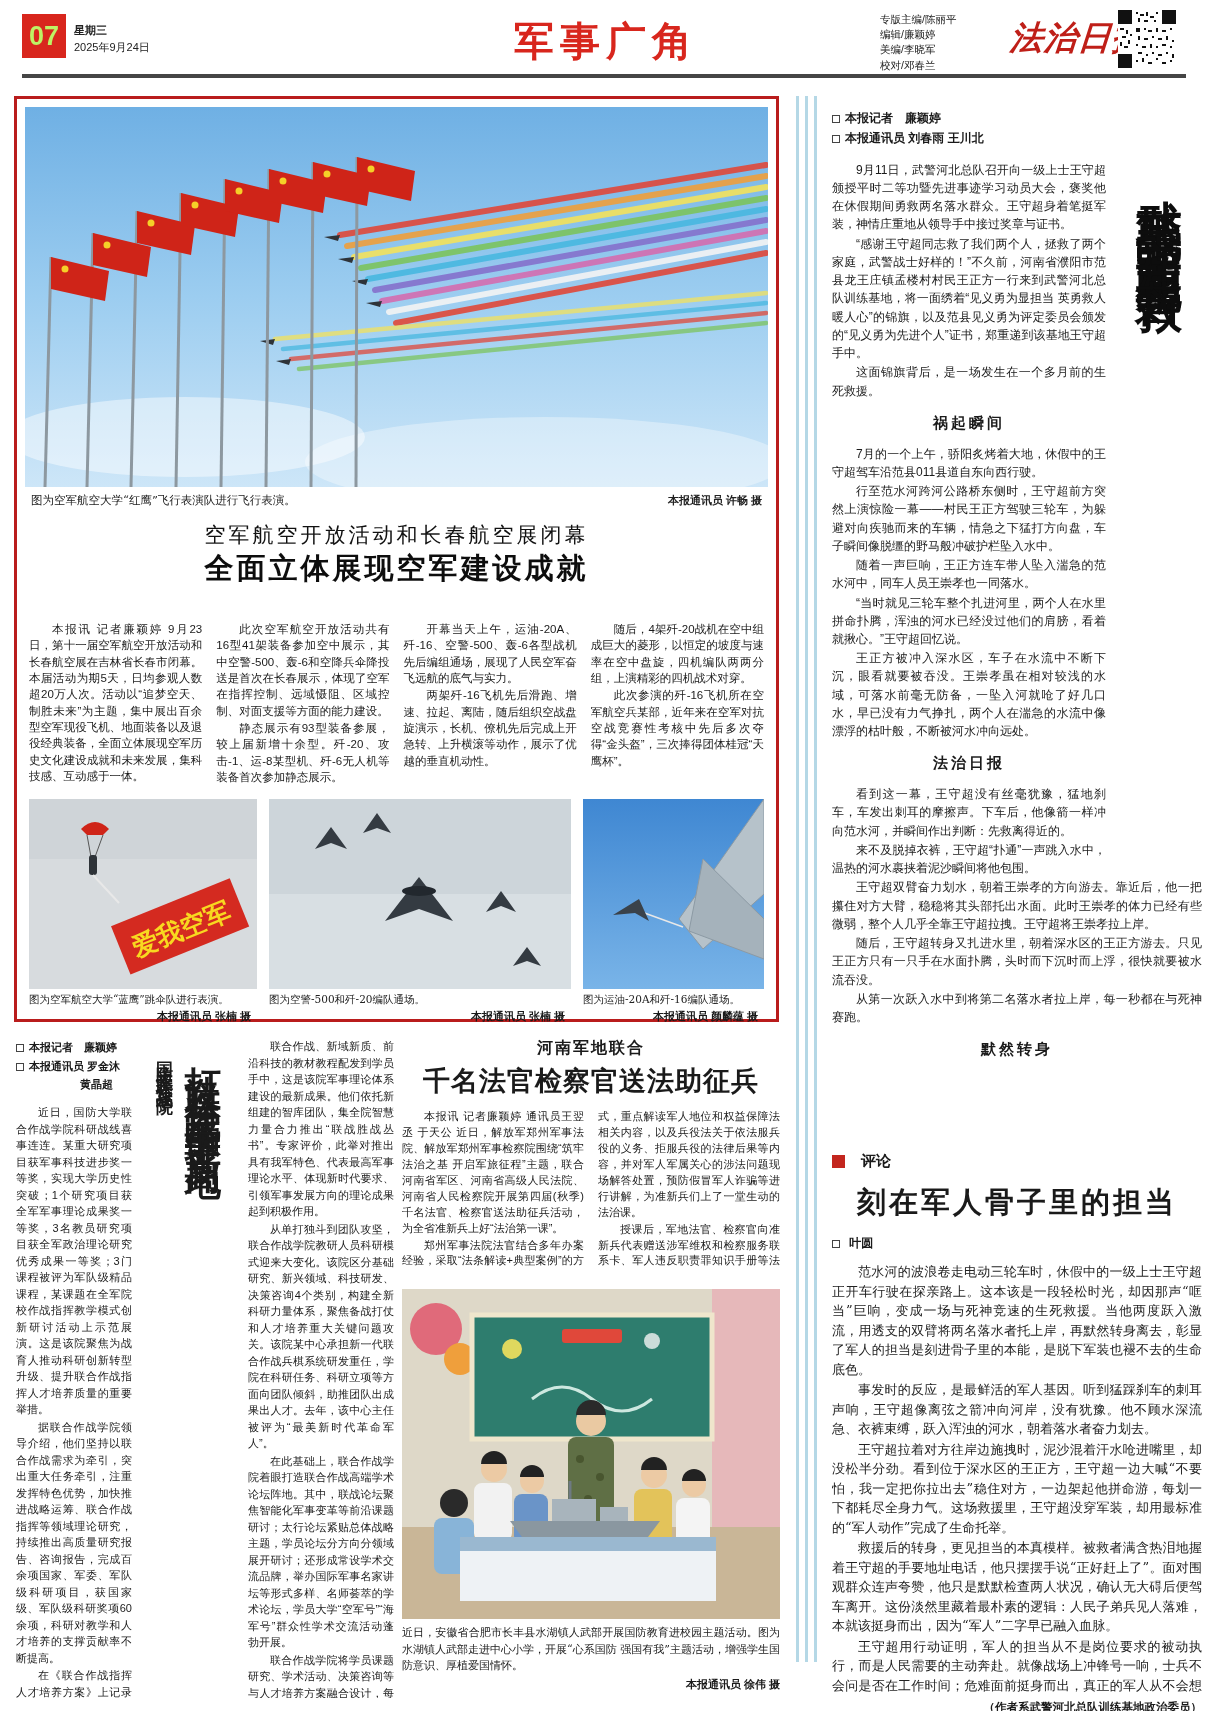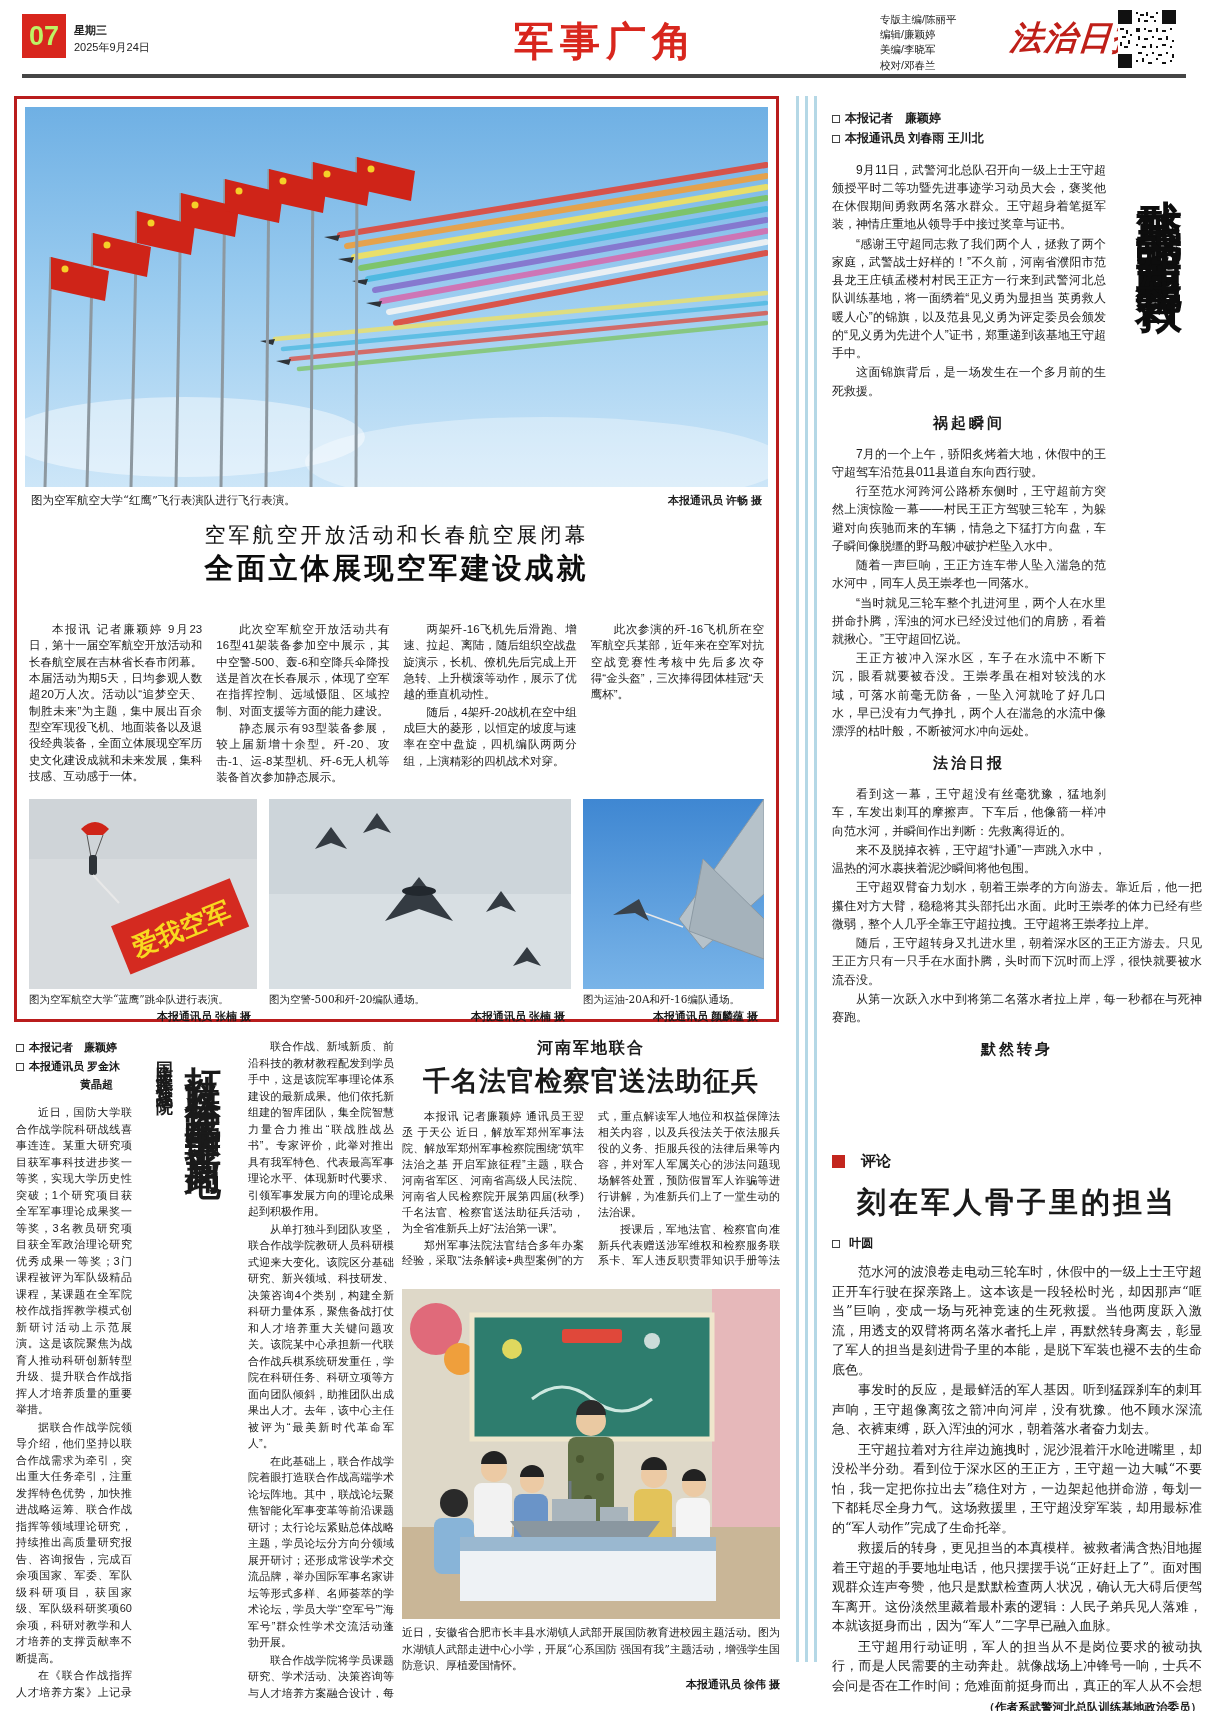--- a/index.html
+++ b/index.html
@@ -242,20 +242,21 @@
   <div class="caprow">
     <span>图为空军航空大学“红鹰”飞行表演队进行飞行表演。</span>
     <span class="credit">本报通讯员 许畅 摄</span>
   </div>
   <div class="f-kicker">空军航空开放活动和长春航空展闭幕</div>
   <div class="f-headline">全面立体展现空军建设成就</div>
   <div class="f-body">
     <p>本报讯 记者廉颖婷 9月23日，第十一届空军航空开放活动和长春航空展在吉林省长春市闭幕。本届活动为期5天，日均参观人数超20万人次。活动以“追梦空天、制胜未来”为主题，集中展出百余型空军现役飞机、地面装备以及退役经典装备，全面立体展现空军历史文化建设成就和未来发展，集科技感、互动感于一体。</p>
     <p>此次空军航空开放活动共有16型41架装备参加空中展示，其中空警-500、轰-6和空降兵伞降投送是首次在长春展示，体现了空军在指挥控制、远域慑阻、区域控制、对面支援等方面的能力建设。</p>
     <p>静态展示有93型装备参展，较上届新增十余型。歼-20、攻击-1、运-8某型机、歼-6无人机等装备首次参加静态展示。</p>
+    <p>开幕当天上午，运油-20A、歼-16、空警-500、轰-6各型战机先后编组通场，展现了人民空军奋飞远航的底气与实力。</p>
     <p>两架歼-16飞机先后滑跑、增速、拉起、离陆，随后组织空战盘旋演示，长机、僚机先后完成上开急转、上升横滚等动作，展示了优越的垂直机动性。</p>
     <p>随后，4架歼-20战机在空中组成巨大的菱形，以恒定的坡度与速率在空中盘旋，四机编队两两分组，上演精彩的四机战术对穿。</p>
     <p>此次参演的歼-16飞机所在空军航空兵某部，近年来在空军对抗空战竞赛性考核中先后多次夺得“金头盔”，三次捧得团体桂冠“天鹰杯”。</p>
 
   </div>
   <div class="photorow">
     <figure style="width:228px">
       <svg width="228" height="190" viewBox="0 0 228 190">
         <rect width="228" height="190" fill="#d7dbde"></rect>
         <rect width="228" height="60" fill="#cfd4d8"></rect>

